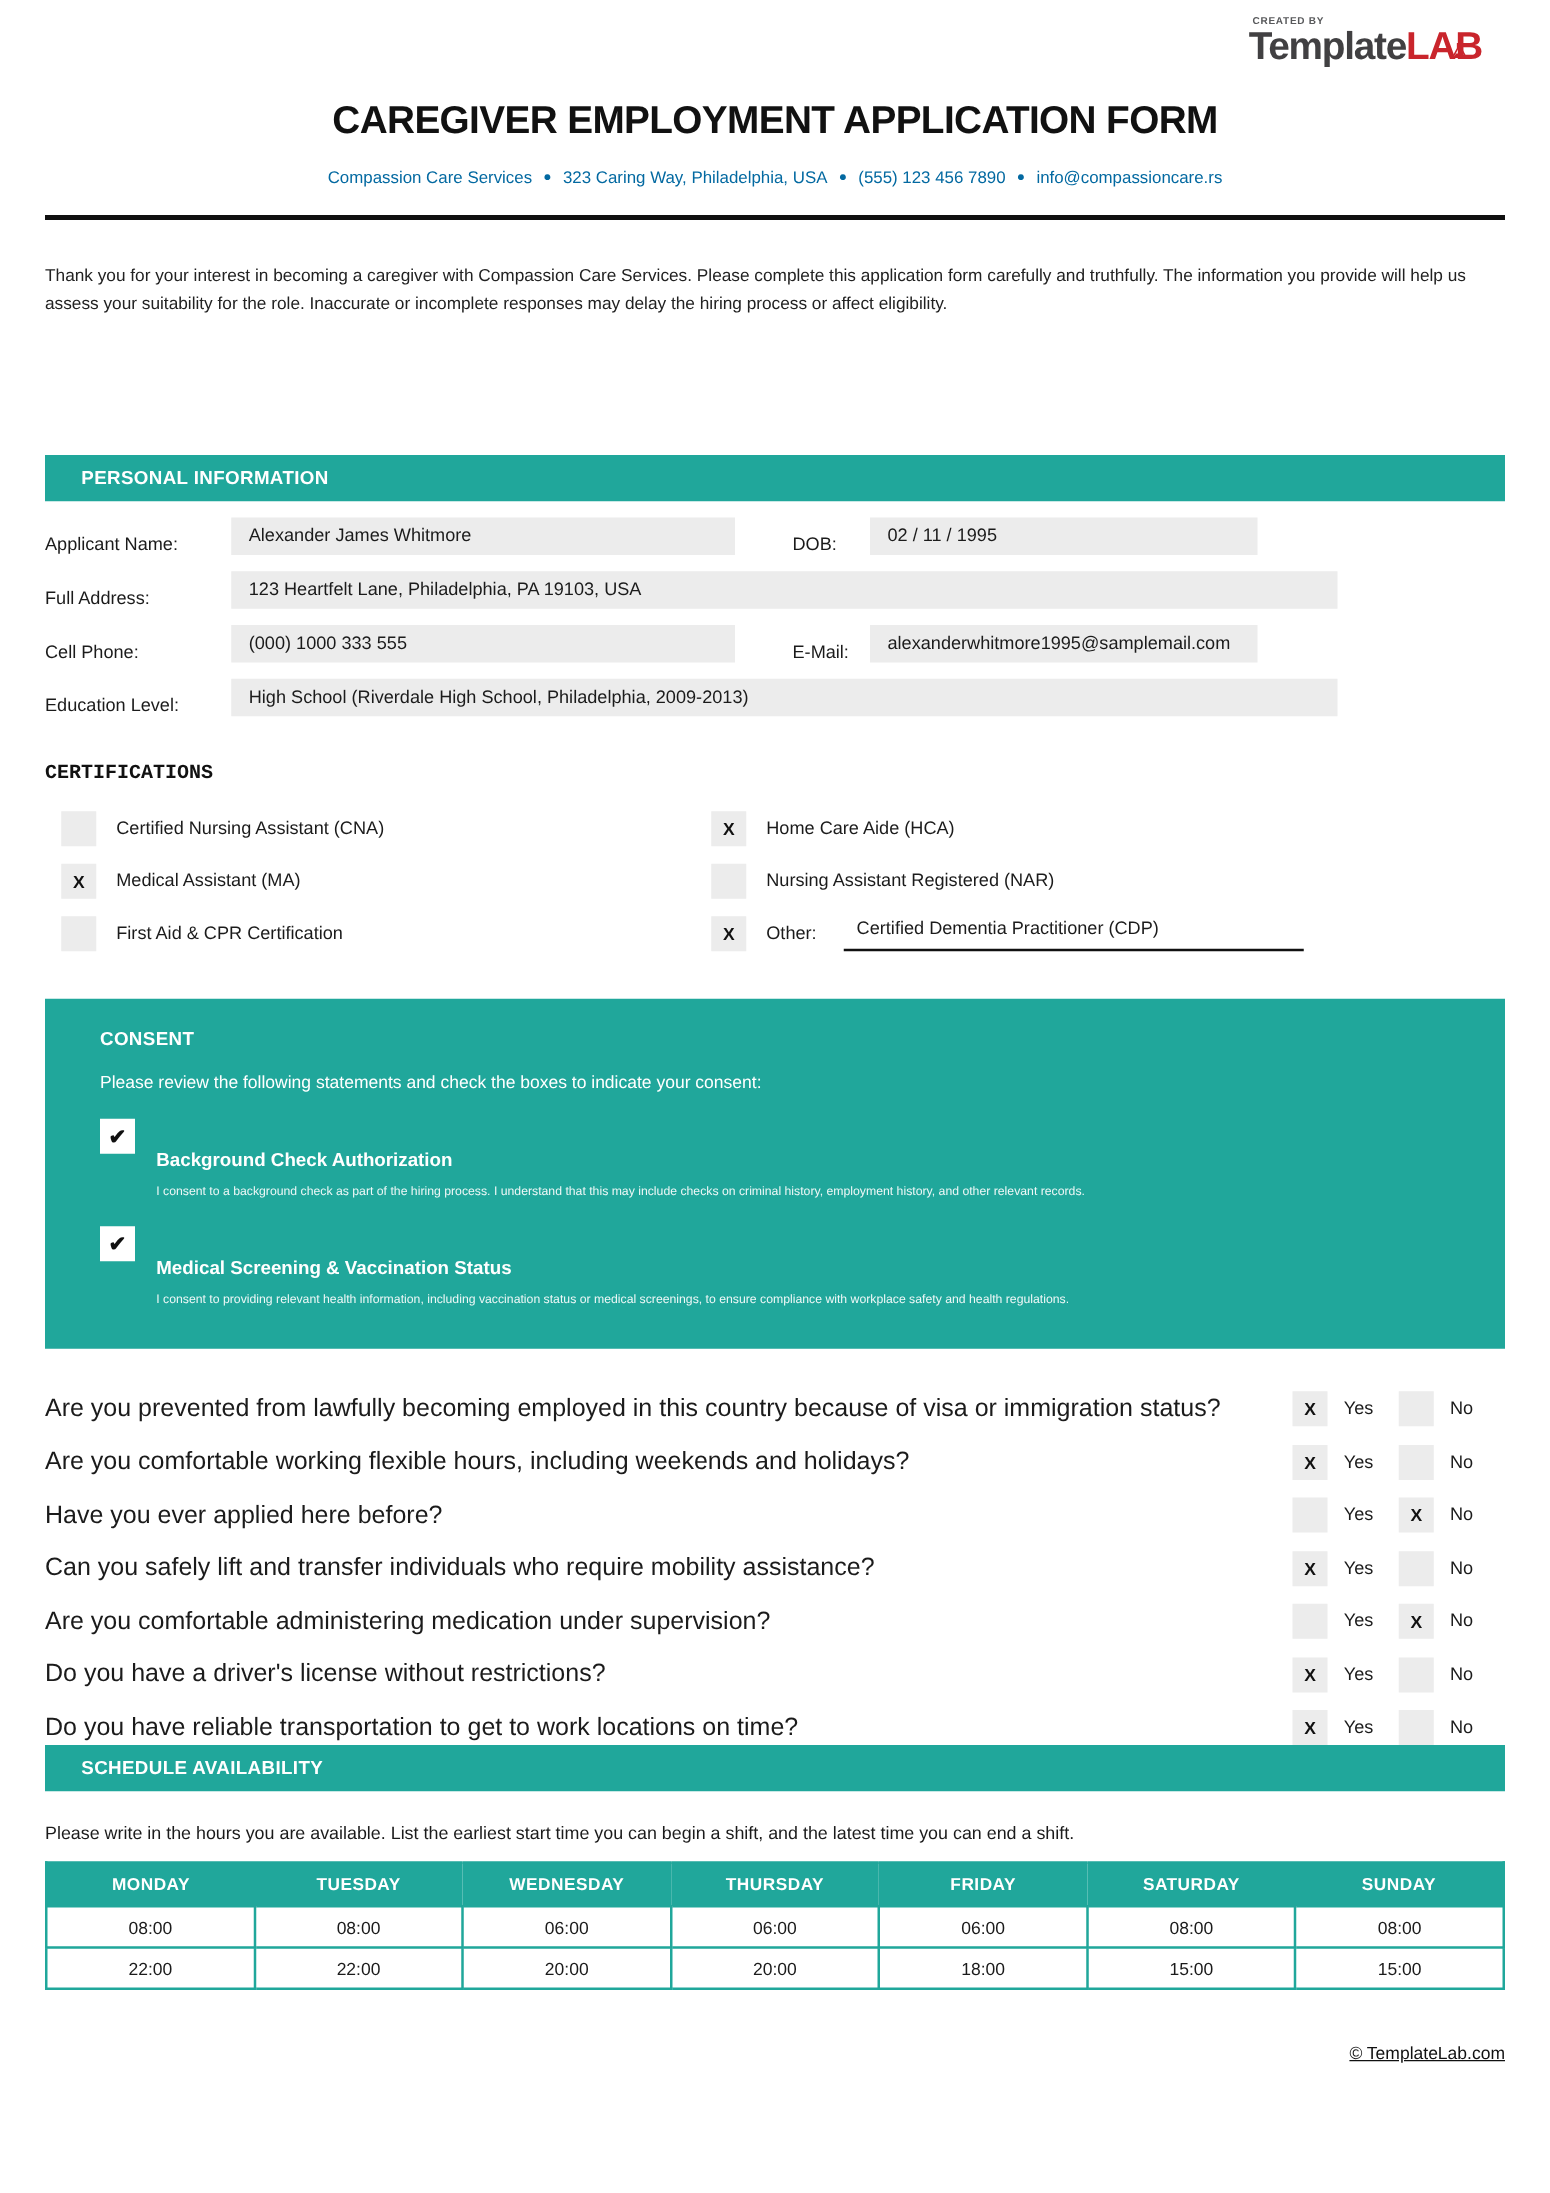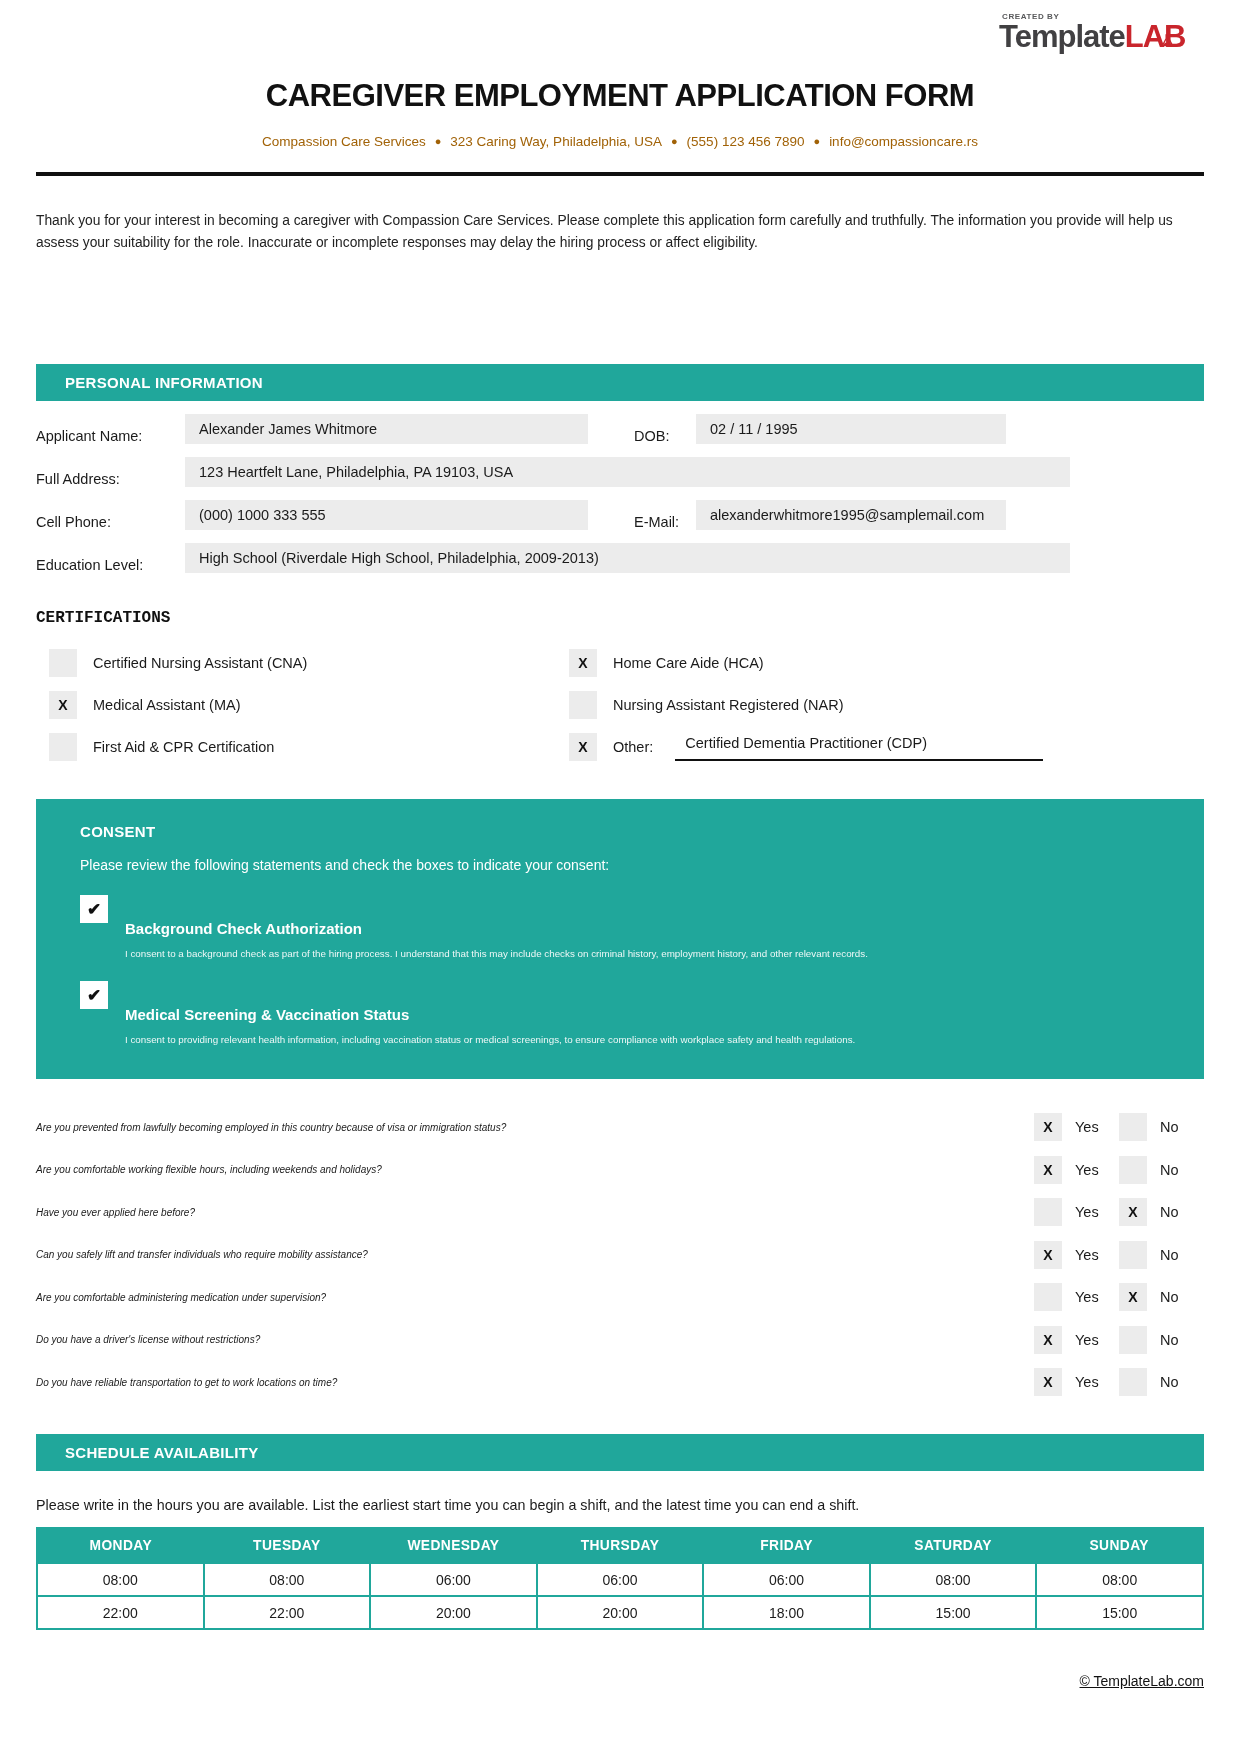--- a/index.html
+++ b/index.html
@@ -12,29 +12,29 @@
   .logo { position:absolute; top:12px; right:36px; width:205px; }
   .logo-created { font-size:8px; font-weight:bold; color:#58595b; letter-spacing:0.6px; margin-left:3px; }
   .logo-text { font-size:31px; font-weight:bold; line-height:1.0; letter-spacing:-1px; white-space:nowrap; }
   .logo-template { color:#414042; }
   .logo-lab { color:#c9252c; position:relative; }
   .logo-flask { display:inline-block; width:11px; height:13px; margin-left:-24px; margin-right:13px; vertical-align:baseline; }
 
   
   .title-wrap { padding-top:78px; text-align:center; }
   .page-title { font-size:31px; font-weight:700; letter-spacing:-0.5px; color:#111; }
-  .contact-line { margin-top:20px; text-align:center; font-size:13.5px; color:#a16207; }
+  .contact-line { margin-top:20px; text-align:center; font-size:13.5px; color:#0369a1; }
   .contact-line .sep { display:inline-block; margin:0 9px; font-size:11px; vertical-align:1px; }
   .rule { height:4px; background:#101010; margin-top:23px; }
   .intro { margin-top:34px; font-size:13.8px; line-height:22px; color:#222; }
 
   
   .band { background:#20a79b; color:#fff; font-weight:700; font-size:15px; letter-spacing:0.3px; padding:10px 29px; }
   .band-personal { margin-top:110px; }
-  .band-schedule { margin-top:38px; }
+  .band-schedule { }
 
   
   .pi-row { display:flex; align-items:flex-end; margin-top:13px; }
   .pi-label { width:149px; font-size:14.5px; }
   .pi-label-2 { width:62px; margin-left:46px; font-size:14.5px; }
   .field { background:#ececec; height:30px; display:flex; align-items:center; padding:0 14px; font-size:14.5px; }
   .f-left { width:403px; }
   .f-right { width:310px; }
   .f-wide { width:885px; }
 
@@ -56,21 +56,21 @@
   .consent-item { margin-top:22px; display:flex; align-items:flex-start; }
   .ccb { width:28px; height:28px; background:#ffffff; color:#101010; display:flex; align-items:center; justify-content:center;
          font-size:17px; font-weight:700; flex:none; }
   .consent-body { margin-left:17px; }
   .consent-item-title { font-weight:700; font-size:15px; padding-top:5px;margin-top:20px; }
   .consent-item-desc { margin-top:11px; font-size:9.8px; color:#eef8f7; }
 
   
   .questions { margin-top:34px; }
   .q-row { display:flex; align-items:center; margin-top:14.5px; }
-  .q-text { flex:1; font-size:10px; padding-right:20px;font-style:italic; }
+  .q-text { flex:1; font-size:20px; padding-right:20px; }
   .q-opt-label { width:44px; margin-left:13px; font-size:14.5px; }
 
   
   .sched-instr { margin-top:26px; font-size:14.3px; }
   .sched-table { margin-top:14px; width:100%; border-collapse:collapse; border:2.5px solid #20a79b; table-layout:fixed; }
   .sched-table th { background:#20a79b; color:#fff; font-size:13.8px; font-weight:700; letter-spacing:0.4px; padding:9px 0; }
   .sched-table td { border:2.5px solid #20a79b; background:#fff; text-align:center; font-size:14px; padding:7.5px 0; }
 
   
   .footer { margin-top:42px; padding-bottom:30px; text-align:right; }

